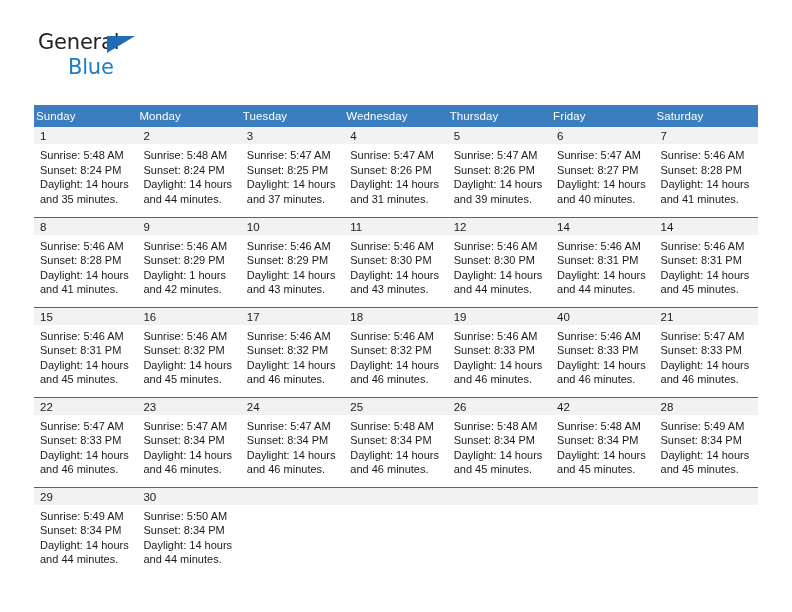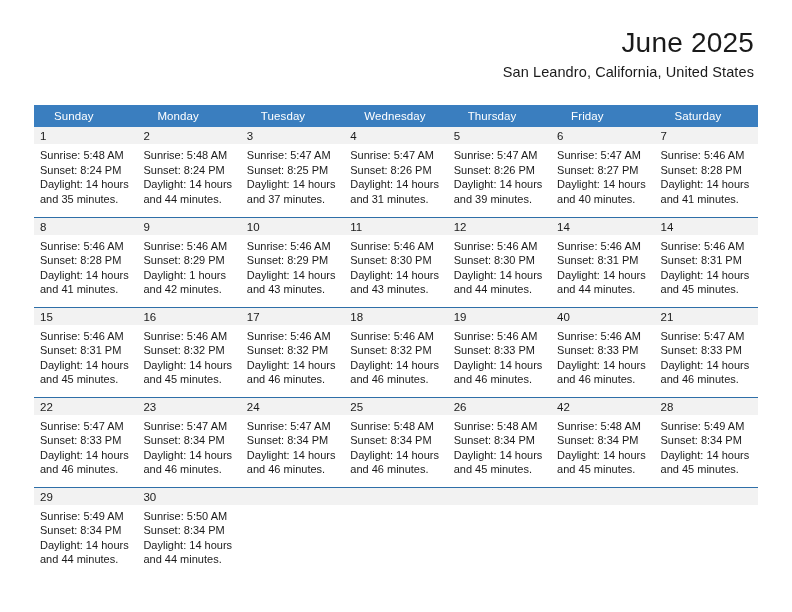--- a/index.html
+++ b/index.html
@@ -93,21 +93,21 @@
     border-collapse: collapse;
     table-layout: fixed;
   }
 
   thead th {
     background: #3a7ebf;
     color: #ffffff;
     font-size: 11.5px;
     font-weight: normal;
     text-align: left;
-    padding: 5px 0 5px 20px;
+    padding: 5px 0 5px 2px;
     letter-spacing: 0.1px;
     height: 21px;
   }
 
   
   tbody tr.week-row.sep > td {
     border-top: 1.6px solid #2f6fa8;
   }
 
   td.daycell {
@@ -134,25 +134,28 @@
     color: #1a1a1a;
     white-space: pre-line;
   }
   .detail.empty { visibility: hidden; }
 </style>
 </head>
 <body>
 
 <div class="page-header">
 
-
-  <div class="title-block">
-    <h1 class="cal-title">June 2025</h1>
-    <div class="cal-subtitle">San Leandro, California, United States</div>
+  <div class="brand">
+    <span class="brand-row">
+      <span class="brand-general">General</span>
+      <span class="brand-triangle"></span>
+    </span>
+    <span class="brand-blue">Blue</span>
   </div>
+
 
 </div>
 
 <div class="calendar-wrap">
   <table class="calendar">
     <thead>
       <tr id="weekday-header-row">
           <th>Sunday</th>
           <th>Monday</th>
           <th>Tuesday</th>

